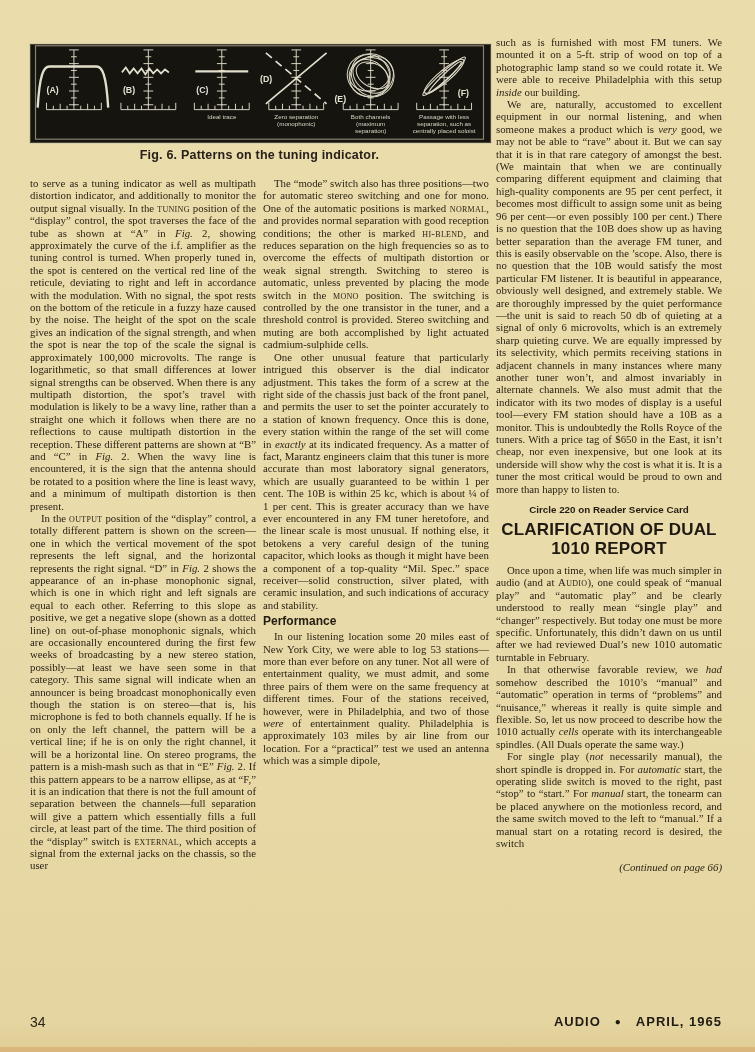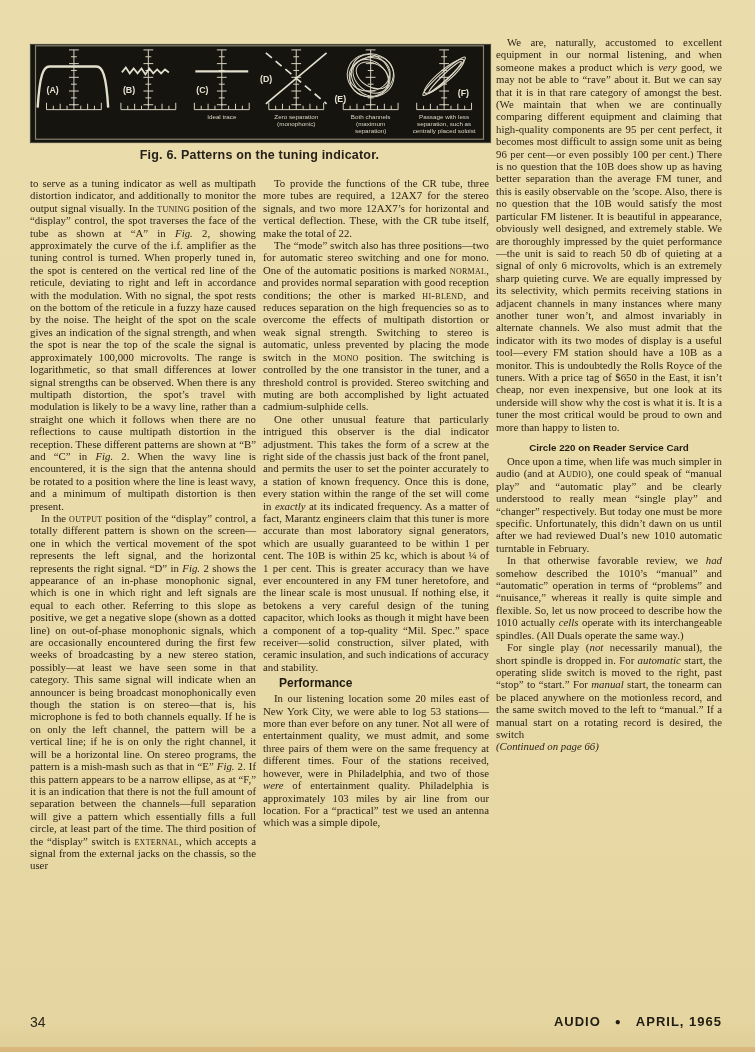--- a/index.html
+++ b/index.html
@@ -28,24 +28,24 @@
     position:absolute;width:226px;text-align:justify;
     font-size:10.8px;line-height:12.4px;color:#2c2416;
   }
   #col1{left:30px;top:177px;}
   #col2{left:263px;top:177px;}
   #col3{left:496px;top:36px;}
   .para{margin:0;}
   .para.indent{text-indent:11px;}
   .para i{font-style:italic;}
   .sc{font-variant:small-caps;letter-spacing:.3px;margin-top:20px;}
-  .subhead{font:bold 12px/15px "Liberation Sans",sans-serif;color:#211b10;margin:3px 16px 1px;text-align:left;}
+  .subhead{font:bold 12px/15px "Liberation Sans",sans-serif;color:#211b10;margin:3px 0 1px;text-align:left;}
   .service-card{font:bold 9.8px/13px "Liberation Sans",sans-serif;text-align:center;margin:8px 0 1px;color:#231d12;}
   .headline{font:bold 17px/19px "Liberation Sans",sans-serif;text-align:center;margin:4px 4px 6px;color:#1f1910;letter-spacing:.2px;}
-  .continued{text-align:left;font-size:10.8px;margin-top:0;font-family:Liberation Serif, serif;}
+  .continued{text-align:right;font-size:10.8px;margin-top:12px;font-family:Liberation Serif, serif;}
   
   .footer-left{
     position:absolute;left:30px;top:1014px;
     font:14px/16px "Liberation Sans",sans-serif;color:#2b2519;text-align:right;
   }
   .footer-right{
     position:absolute;right:33px;top:1014px;display:flex;align-items:center;gap:14px;
     font:bold 13px/16px "Liberation Sans",sans-serif;color:#211c12;letter-spacing:1px;
   }
   .footer-right .dot{font-size:10px;}
@@ -137,29 +137,30 @@
     </svg>
   </div>
 
   <div class="fig-caption">Fig. 6. Patterns on the tuning indicator.</div>
 
   <div id="col1" class="col">
       <p class="para">to serve as a tuning indicator as well as multipath distortion indicator, and additionally to monitor the output signal visually. In the <span class="sc">tuning</span> position of the “display” control, the spot traverses the face of the tube as shown at “A” in <i>Fig.</i> 2, showing approximately the curve of the i.f. amplifier as the tuning control is turned. When properly tuned in, the spot is centered on the vertical red line of the reticule, deviating to right and left in accordance with the modulation. With no signal, the spot rests on the bottom of the reticule in a fuzzy haze caused by the noise. The height of the spot on the scale gives an indication of the signal strength, and when the spot is near the top of the scale the signal is approximately 100,000 microvolts. The range is logarithmetic, so that small differences at lower signal strengths can be observed. When there is any multipath distortion, the spot’s travel with modulation is likely to be a wavy line, rather than a straight one which it follows when there are no reflections to cause multipath distortion in the reception. These different patterns are shown at “B” and “C” in <i>Fig.</i> 2. When the wavy line is encountered, it is the sign that the antenna should be rotated to a position where the line is least wavy, and a minimum of multipath distortion is then present.</p>
       <p class="para indent">In the <span class="sc">output</span> position of the “display” control, a totally different pattern is shown on the screen—one in which the vertical movement of the spot represents the left signal, and the horizontal represents the right signal. “D” in <i>Fig.</i> 2 shows the appearance of an in-phase monophonic signal, which is one in which right and left signals are equal to each other. Referring to this slope as positive, we get a negative slope (shown as a dotted line) on out-of-phase monophonic signals, which are occasionally encountered during the first few weeks of broadcasting by a new stereo station, possibly—at least we have seen some in that category. This same signal will indicate when an announcer is being broadcast monophonically even though the station is on stereo—that is, his microphone is fed to both channels equally. If he is on only the left channel, the pattern will be a vertical line; if he is on only the right channel, it will be a horizontal line. On stereo programs, the pattern is a mish-mash such as that in “E” <i>Fig.</i> 2. If this pattern appears to be a narrow ellipse, as at “F,” it is an indication that there is not the full amount of separation between the channels—full separation will give a pattern which essentially fills a full circle, at least part of the time. The third position of the “display” switch is <span class="sc">external</span>, which accepts a signal from the external jacks on the chassis, so the user</p>
     </div>
   <div id="col2" class="col">
-      <p class="para indent">To provide the functions of the CR tube, three more tubes are required, a 12AX7 for the stereo signals, and two more 12AX7’s for horizontal and vertical deflection. These, with the CR tube itself, make the total of 22.</p>
       <p class="para indent">The “mode” switch also has three positions—two for automatic stereo switching and one for mono. One of the automatic positions is marked <span class="sc">normal</span>, and provides normal separation with good reception conditions; the other is marked <span class="sc">hi-blend</span>, and reduces separation on the high frequencies so as to overcome the effects of multipath distortion or weak signal strength. Switching to stereo is automatic, unless prevented by placing the mode switch in the <span class="sc">mono</span> position. The switching is controlled by the one transistor in the tuner, and a threshold control is provided. Stereo switching and muting are both accomplished by light actuated cadmium-sulphide cells.</p>
       <p class="para indent">One other unusual feature that particularly intrigued this observer is the dial indicator adjustment. This takes the form of a screw at the right side of the chassis just back of the front panel, and permits the user to set the pointer accurately to a station of known frequency. Once this is done, every station within the range of the set will come in <i>exactly</i> at its indicated frequency. As a matter of fact, Marantz engineers claim that this tuner is more accurate than most laboratory signal generators, which are usually guaranteed to be within 1 per cent. The 10B is within 25 kc, which is about ¼ of 1 per cent. This is greater accuracy than we have ever encountered in any FM tuner heretofore, and the linear scale is most unusual. If nothing else, it betokens a very careful design of the tuning capacitor, which looks as though it might have been a component of a top-quality “Mil. Spec.” space receiver—solid construction, silver plated, with ceramic insulation, and such indications of accuracy and stability.</p>
       <h3 class="subhead">Performance</h3>
       <p class="para indent">In our listening location some 20 miles east of New York City, we were able to log 53 stations—more than ever before on any tuner. Not all were of entertainment quality, we must admit, and some three pairs of them were on the same frequency at different times. Four of the stations received, however, were in Philadelphia, and two of those <i>were</i> of entertainment quality. Philadelphia is approximately 103 miles by air line from our location. For a “practical” test we used an antenna which was a simple dipole,</p>
     </div>
   <div id="col3" class="col">
+      <p class="para">such as is furnished with most FM tuners. We mounted it on a 5-ft. strip of wood on top of a photographic lamp stand so we could rotate it. We were able to receive Philadelphia with this setup <i>inside</i> our building.</p>
       <p class="para indent">We are, naturally, accustomed to excellent equipment in our normal listening, and when someone makes a product which is <i>very</i> good, we may not be able to “rave” about it. But we can say that it is in that rare category of amongst the best. (We maintain that when we are continually comparing different equipment and claiming that high-quality components are 95 per cent perfect, it becomes most difficult to assign some unit as being 96 per cent—or even possibly 100 per cent.) There is no question that the 10B does show up as having better separation than the average FM tuner, and this is easily observable on the ’scope. Also, there is no question that the 10B would satisfy the most particular FM listener. It is beautiful in appearance, obviously well designed, and extremely stable. We are thoroughly impressed by the quiet performance—the unit is said to reach 50 db of quieting at a signal of only 6 microvolts, which is an extremely sharp quieting curve. We are equally impressed by its selectivity, which permits receiving stations in adjacent channels in many instances where many another tuner won’t, and almost invariably in alternate channels. We also must admit that the indicator with its two modes of display is a useful tool—every FM station should have a 10B as a monitor. This is undoubtedly the Rolls Royce of the tuners. With a price tag of $650 in the East, it isn’t cheap, nor even inexpensive, but one look at its underside will show why the cost is what it is. It is a tuner the most critical would be proud to own and more than happy to listen to.</p>
       <div class="service-card">Circle 220 on Reader Service Card</div>
+      <h2 class="headline">CLARIFICATION OF DUAL 1010 REPORT</h2>
       <p class="para indent">Once upon a time, when life was much simpler in audio (and at <span class="sc">Audio</span>), one could speak of “manual play” and “automatic play” and be clearly understood to really mean “single play” and “changer” respectively. But today one must be more specific. Unfortunately, this didn’t dawn on us until after we had reviewed Dual’s new 1010 automatic turntable in February.</p>
       <p class="para indent">In that otherwise favorable review, we <i>had</i> somehow described the 1010’s “manual” and “automatic” operation in terms of “problems” and “nuisance,” whereas it really is quite simple and flexible. So, let us now proceed to describe how the 1010 actually <i>cells</i> operate with its interchangeable spindles. (All Duals operate the same way.)</p>
       <p class="para indent">For single play (<i>not</i> necessarily manual), the short spindle is dropped in. For <i>automatic</i> start, the operating slide switch is moved to the right, past “stop” to “start.” For <i>manual</i> start, the tonearm can be placed anywhere on the motionless record, and the same switch moved to the left to “manual.” If a manual start on a rotating record is desired, the switch</p>
       <div class="continued"><i>(Continued on page 66)</i></div>
     </div>
 
   <div class="footer-left">34</div>
   <div class="footer-right">
     <span>AUDIO</span>
     <span class="dot">●</span>

